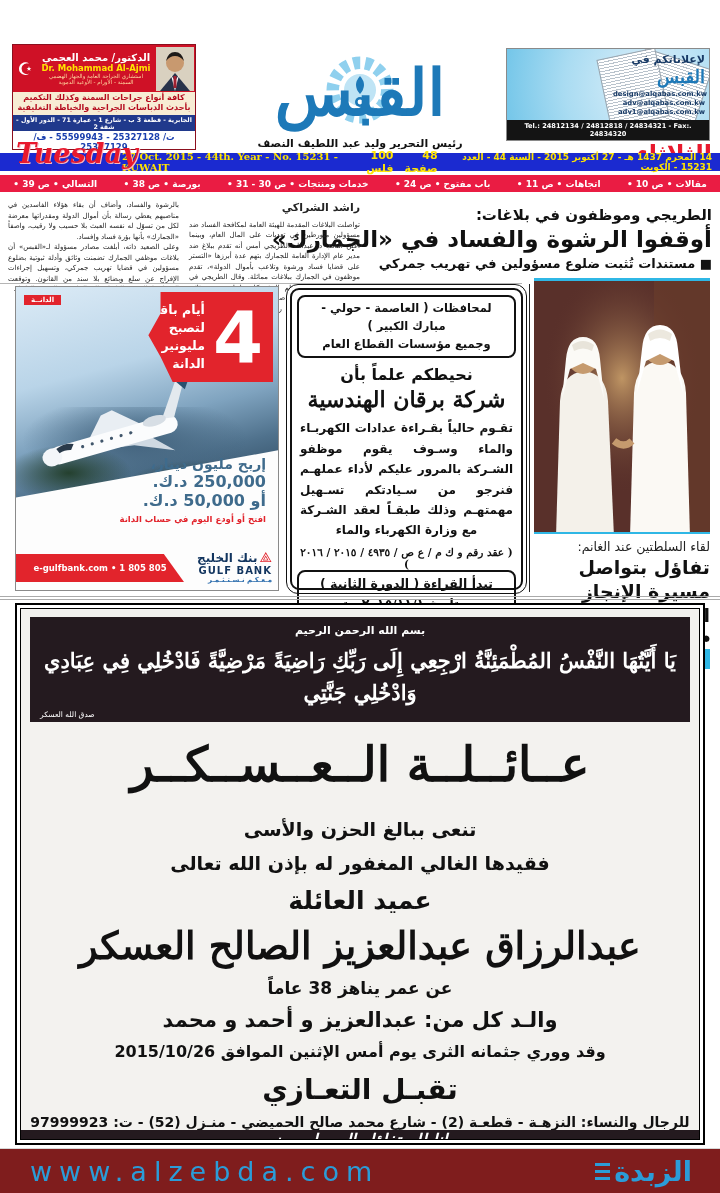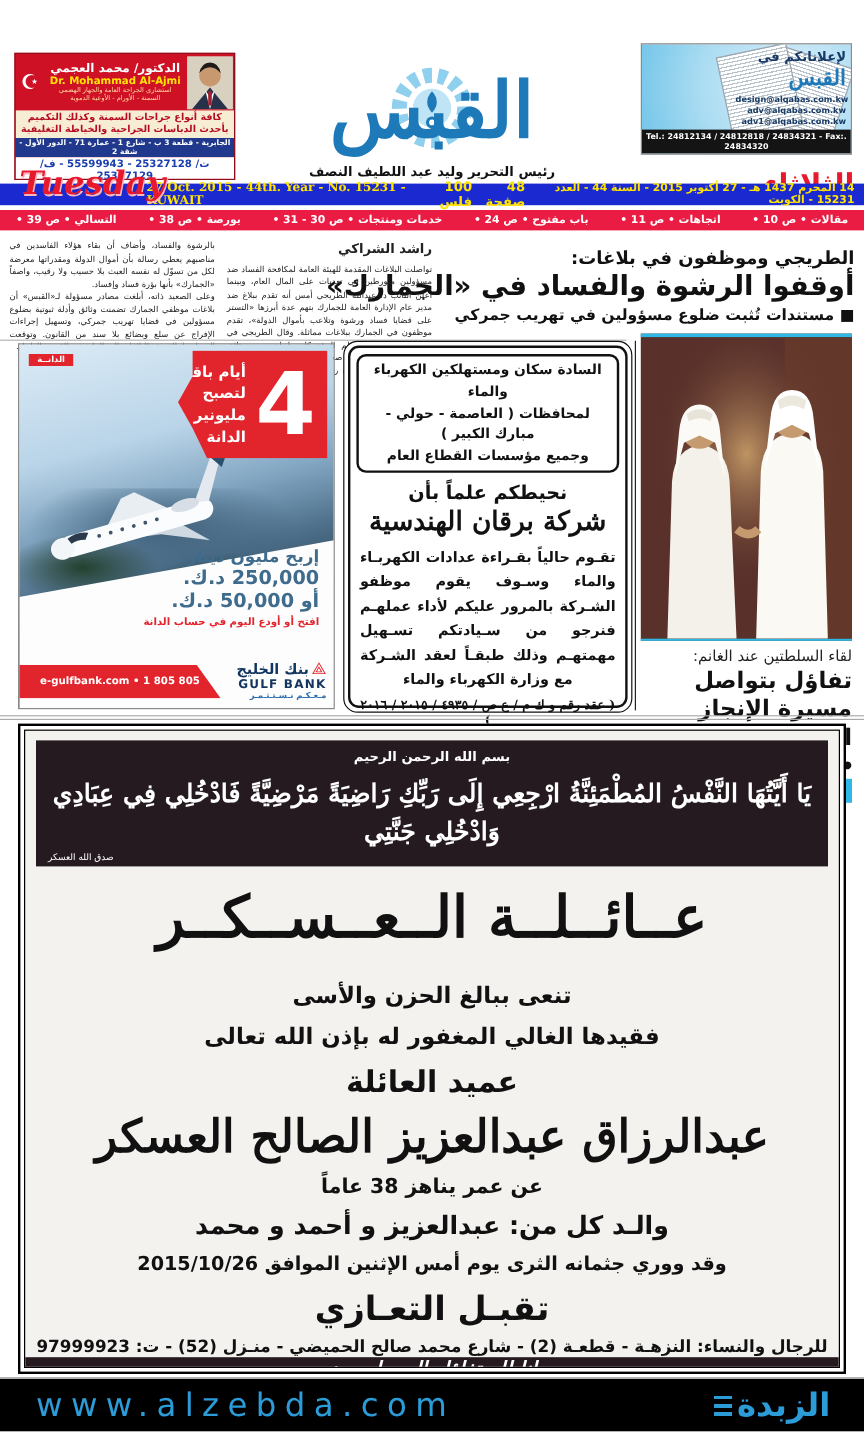--- a/index.html
+++ b/index.html
@@ -18,21 +18,21 @@
   .doc-cream{background:#f7ecd4;text-align:center;color:#b50d20;font-size:8px;font-weight:bold;line-height:1.3;padding:1px 0;}
   .doc-addr{background:#20398c;color:#fff;font-size:6.3px;text-align:center;padding:1px 0;font-weight:bold;}
   .doc-tel{background:#fff;color:#1a3fae;font-size:8.5px;font-weight:bold;text-align:center;padding:1px 0;}
   
   .paper-logo{left:50%;transform:translateX(-50%);top:48px;width:260px;text-align:center;}
   .logo-art{position:relative;height:86px;}
   .logo-text{position:absolute;left:0;right:0;top:2px;font-size:64px;line-height:86px;font-weight:bold;color:#1d79b8;font-family:"DejaVu Serif",serif;letter-spacing:-2px;}
   .logo-sun{position:absolute;left:50%;top:2px;transform:translateX(-50%);}
   .logo-tagline{font-size:11px;font-weight:bold;color:#111;margin-top:3px;}
   
-  .adv-ad{right:10px;top:36px;width:176px;height:93px;border:1px solid #8a8a8a;background:radial-gradient(circle at 70% 40%,#dff0fa 0%,#aadcf2 55%,#6fc4e8 100%);overflow:hidden;}
+  .adv-ad{right:10px;top:48px;width:204px;height:93px;border:1px solid #8a8a8a;background:radial-gradient(circle at 70% 40%,#dff0fa 0%,#aadcf2 55%,#6fc4e8 100%);overflow:hidden;}
   .adv-left{position:absolute;right:4px;top:4px;width:92px;text-align:right;direction:rtl;}
   .adv-title{font-size:11px;font-weight:bold;color:#173a66;}
   .adv-logo{font-size:18px;font-weight:bold;color:#1d79b8;font-family:"DejaVu Serif",serif;}
   .adv-emails{margin-top:3px;font-size:6.8px;font-weight:bold;color:#173a66;direction:ltr;text-align:right;line-height:1.35;}
   .adv-tel{position:absolute;left:0;right:0;bottom:0;background:#141414;color:#fff;font-size:6.6px;font-weight:bold;text-align:center;padding:2px 0;}
   .np{position:absolute;background:repeating-linear-gradient(#fff 0 2px,#b9c3cc 2px 3px);border:1px solid #9aa4ad;}
   
   .day-ar{right:8px;top:140px;font-size:24px;font-weight:bold;color:#e8192d;}
   .day-en{left:16px;top:138px;font-size:27px;font-weight:bold;font-style:italic;color:#e8192d;font-family:"DejaVu Serif",serif;text-shadow:1px 1px 0 #f9b7c0;z-index:3;}
   .blue-bar{left:0;top:153px;width:720px;height:18px;background:#1b2ad0;display:flex;direction:rtl;align-items:center;justify-content:space-between;padding:0 8px 0 122px;z-index:2;}
@@ -105,21 +105,21 @@
   .obit-l2{font-size:19px;font-weight:bold;margin-top:12px;}
   .obit-l3{font-size:25px;font-weight:bold;margin-top:12px;}
   .obit-name{font-size:38px;font-weight:bold;margin-top:8px;font-family:"DejaVu Serif",serif;white-space:nowrap;}
   .obit-age{font-size:17px;font-weight:bold;margin-top:10px;}
   .obit-sons{font-size:21px;font-weight:bold;margin-top:10px;}
   .obit-burial{font-size:16px;font-weight:bold;margin-top:10px;}
   .obit-cond{font-size:28px;font-weight:bold;margin-top:12px;}
   .obit-addr{font-size:14px;font-weight:bold;margin-top:8px;}
   .obit-foot{margin-top:auto;background:#241a1f;color:#fff;height:36px;display:flex;align-items:center;justify-content:center;font-size:17px;font-weight:bold;font-family:"DejaVu Serif",serif;font-style:italic;}
   
-  .banner{left:0;top:1148px;width:720px;height:45px;background:#000000;border-top:1px solid #d8d8d8;display:flex;align-items:center;justify-content:space-between;padding:0 28px 0 30px;}
+  .banner{left:0;top:1148px;width:720px;height:45px;background:#7f1d1d;border-top:1px solid #d8d8d8;display:flex;align-items:center;justify-content:space-between;padding:0 28px 0 30px;}
   .site-url{color:#2b9cd8;font-size:27px;letter-spacing:7px;direction:ltr;}
   .zebda{display:flex;align-items:center;gap:4px;direction:ltr;}
   .zebda-bars{width:15px;height:17px;background:repeating-linear-gradient(#2b9cd8 0 3px,transparent 3px 7px);}
   .zebda-text{color:#2b9cd8;font-size:27px;font-weight:bold;}
 </style>
 </head>
 <body>
 
 <div class="abs doctor-ad">
   <div class="doc-top">
@@ -259,21 +259,20 @@
   <div class="gulf-logo">
     <div><span class="gl-bird">⟁</span><span class="gl-ar">بنك الخليج</span></div>
     <div class="gl-en">GULF BANK</div>
     <div class="gl-tag">مـعـكـم نـسـتـثـمـر</div>
   </div>
 </div>
 
 <div class="abs annc">
   <div class="annc-inner">
     <div class="annc-headbox">
-      <div>السادة سكان ومستهلكين الكهرباء والماء</div>
       <div>لمحافظات ( العاصمة - حولي - مبارك الكبير )</div>
       <div>وجميع مؤسسات القطاع العام</div>
     </div>
     <div class="annc-intro">نحيطكم علماً بأن</div>
     <div class="annc-co">شركة برقان الهندسية</div>
     <div class="annc-body">تقـوم حالياً بقـراءة عدادات الكهربـاء والماء وسـوف يقوم موظفو الشـركة بالمرور عليكم لأداء عملهـم فنرجو من سـيادتكم تسـهيل مهمتهـم وذلك طبقـاً لعقد الشـركة مع وزارة الكهرباء والماء</div>
     <div class="annc-contract">( عقد رقم و ك م / ع ص / ٤٩٣٥ / ٢٠١٥ / ٢٠١٦ )</div>
     <div class="annc-footbox">
       <div>تبدأ القراءة ( الدورة الثانية )</div>
       <div>من تاريخ ٢٠١٥/١١/١ حتى ٢٠١٦/٢/١</div>

